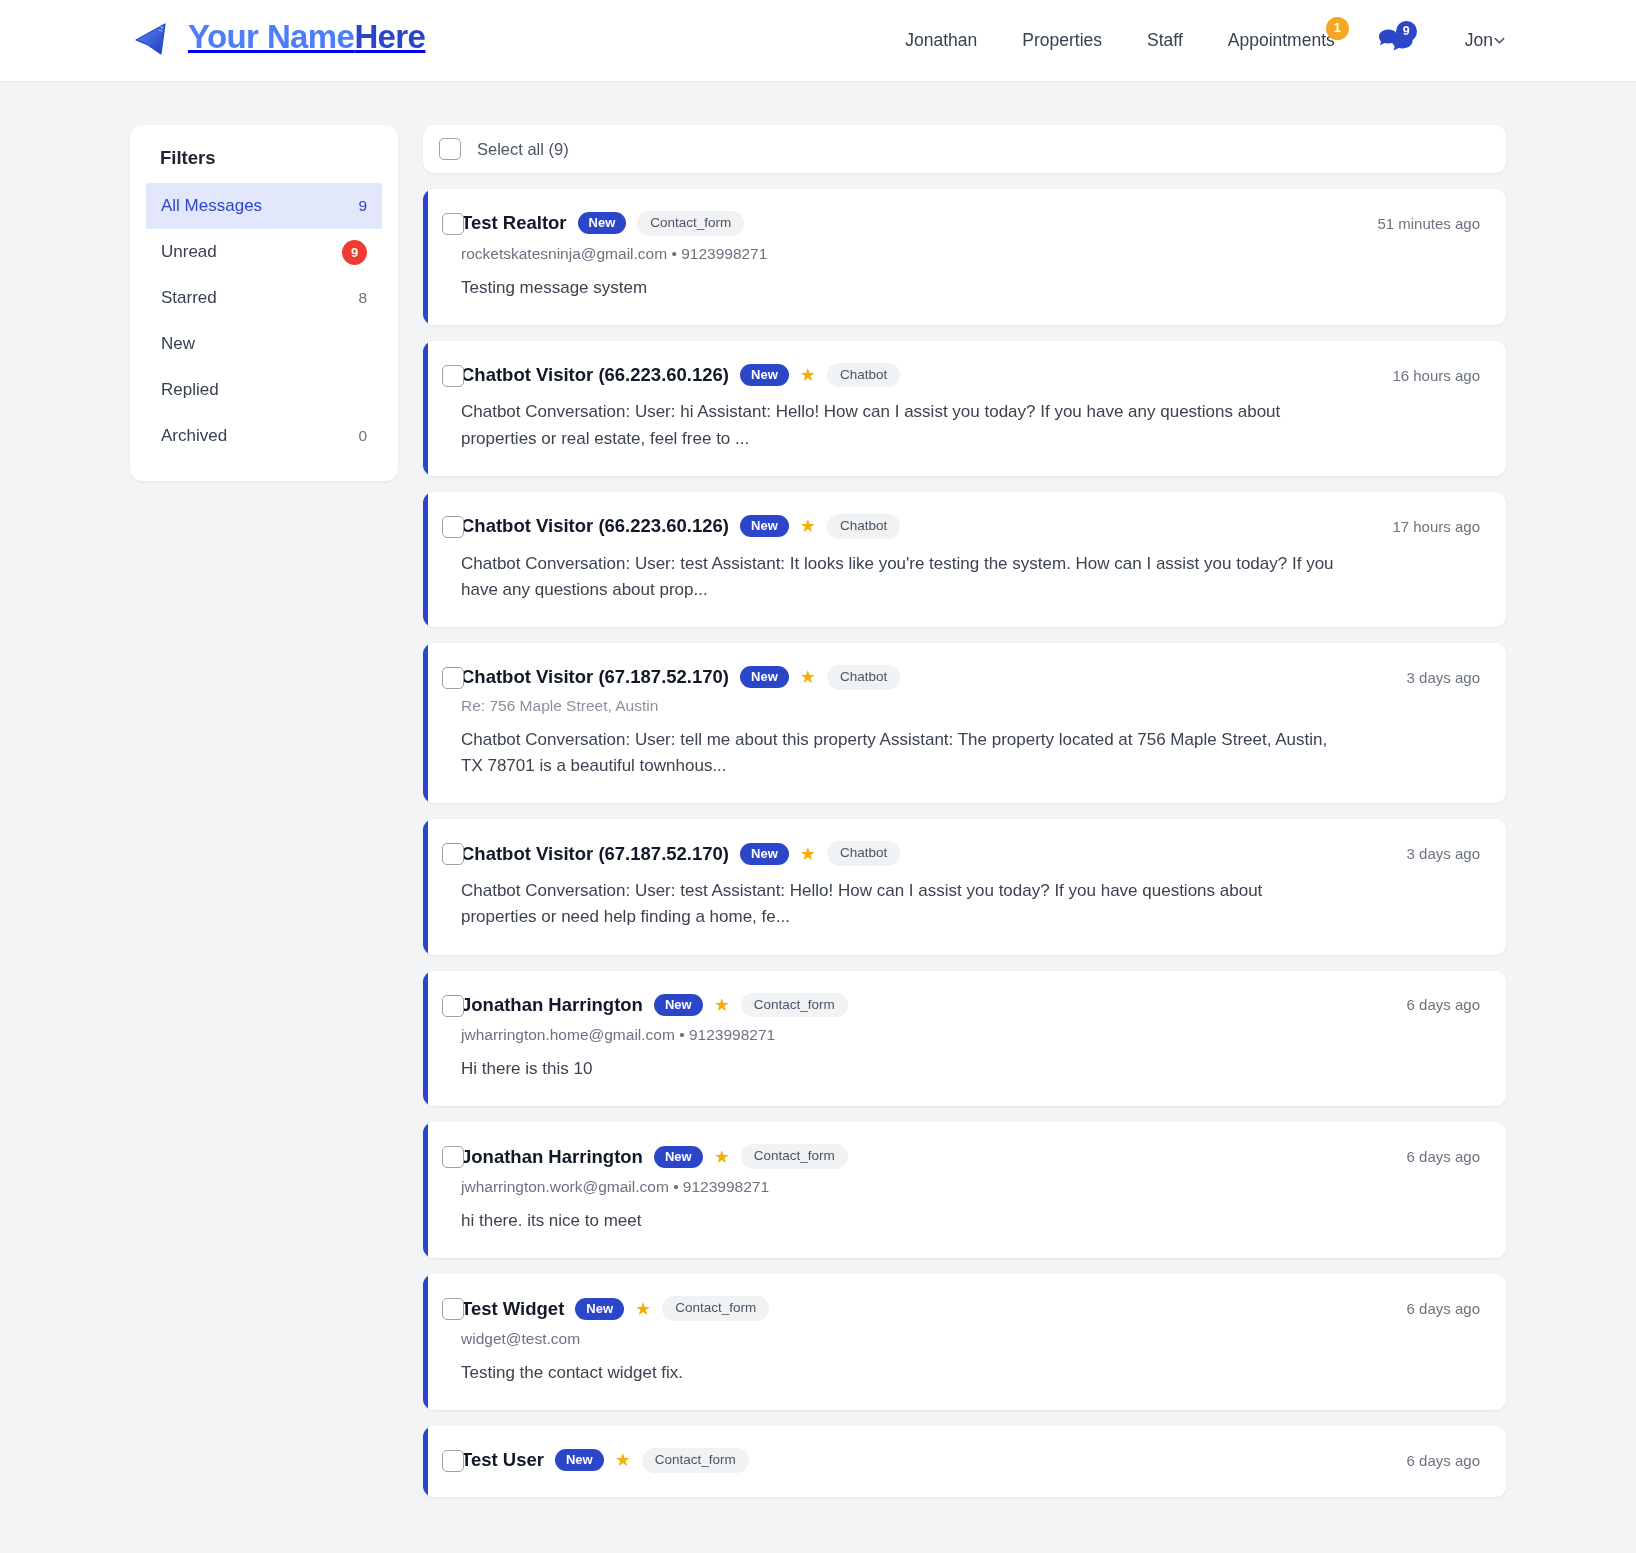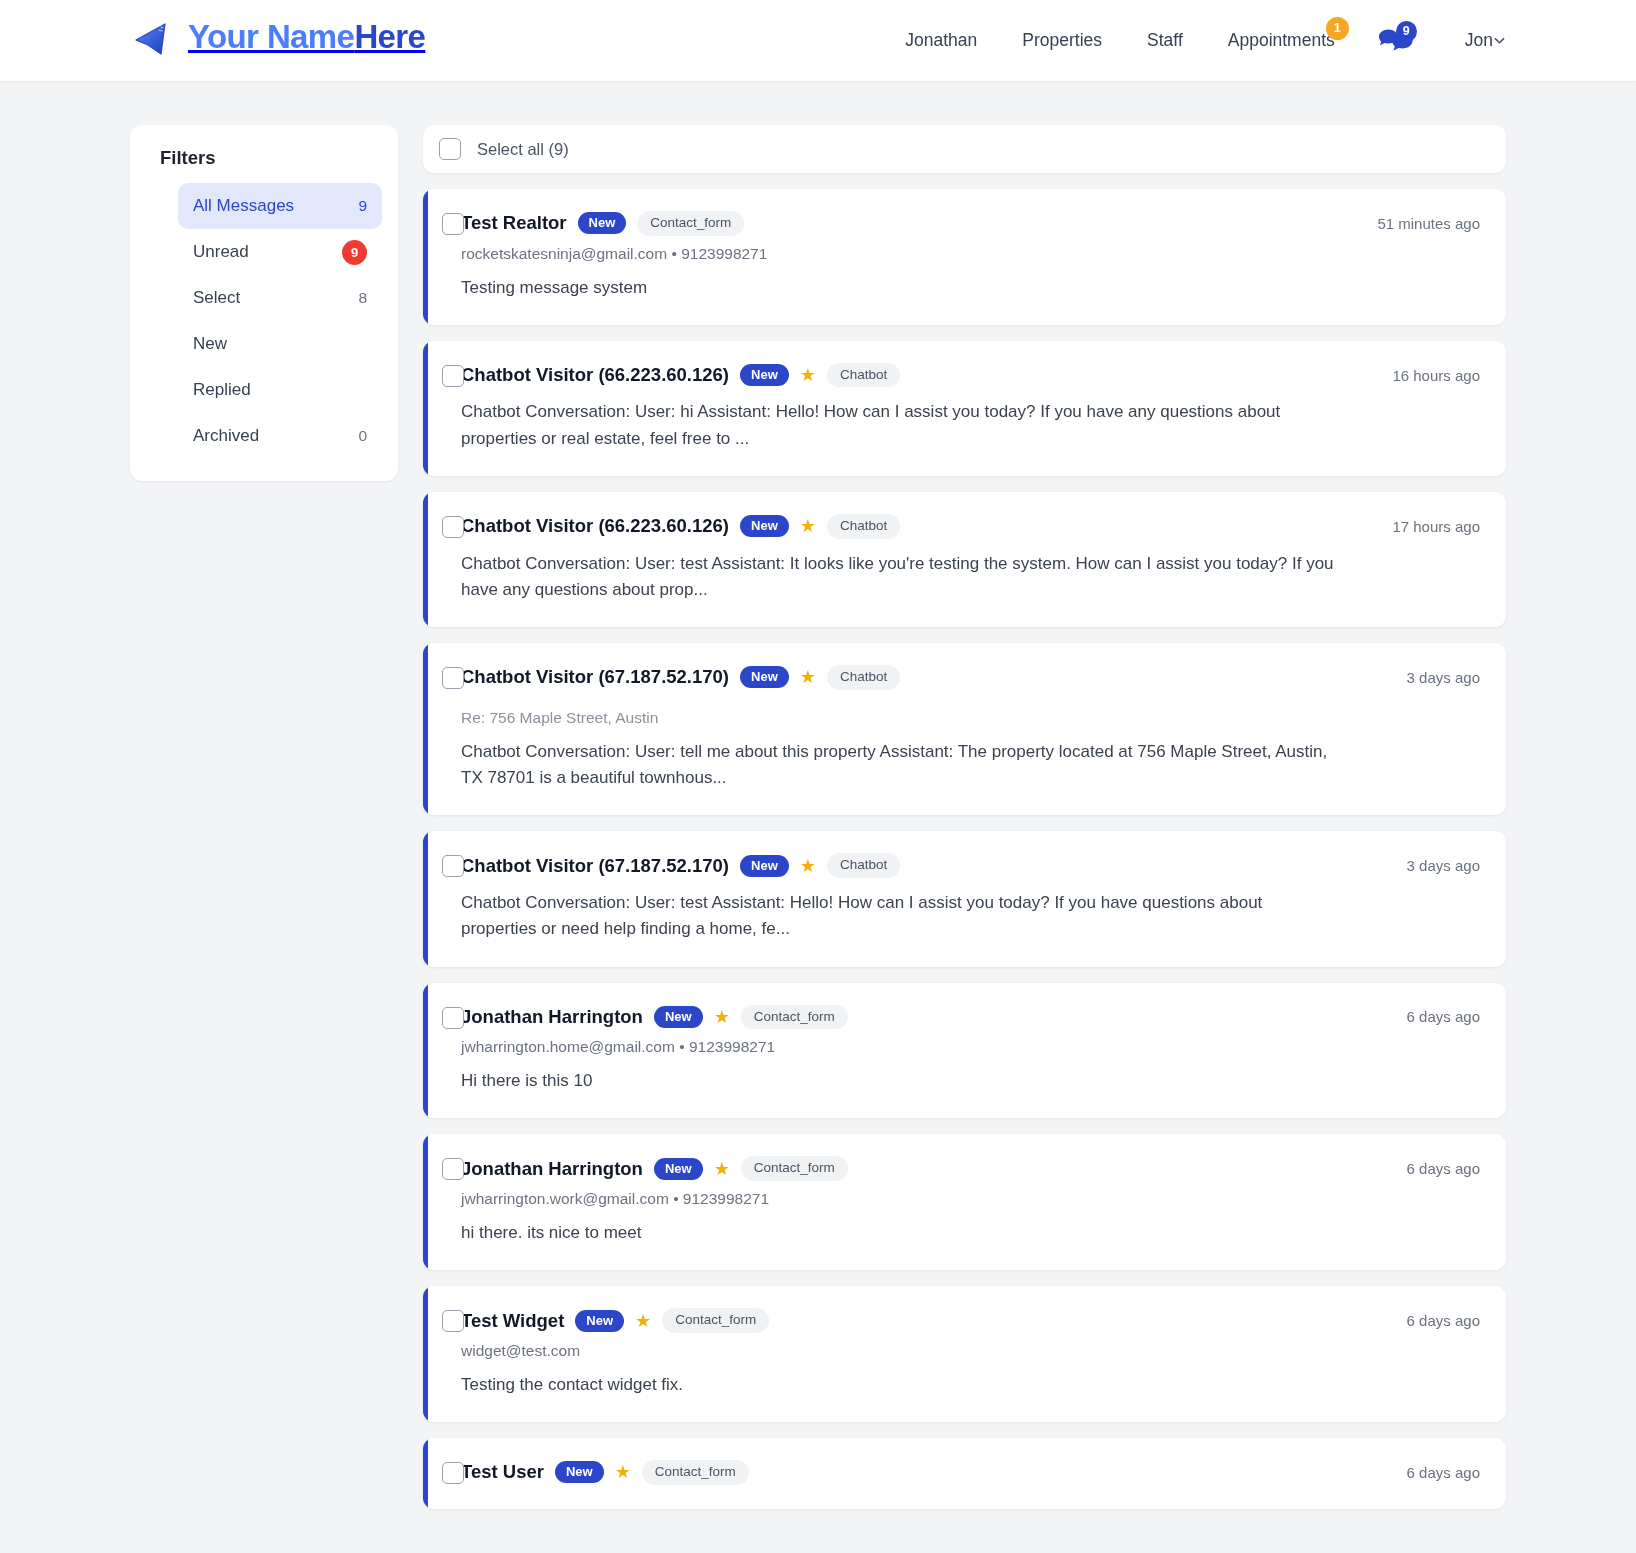--- a/index.html
+++ b/index.html
@@ -116,25 +116,24 @@
   }
   .filters-title {
     font-size: 18.5px; font-weight: 700; color: #1f2430;
     padding: 0 14px;
     margin-bottom: 14px;
   }
   .filter-item {
     display: flex; align-items: center; justify-content: space-between;
     height: 46px;
     padding: 0 15px;
-    border-radius: 10px;
+    border-radius: 0;
     font-size: 17px;
     color: #374151;
     cursor: pointer;
-    margin-left: 32px;
   }
   .filter-item.active {
     background: #e3e7fb;
     color: #2b46c9;
     font-weight: 400;
   }
   .filter-count { font-size: 15.5px; color: #6b7280; }
   .filter-item.active .filter-count { color: #2b46c9; }
   .count-pill {
     background: #ef3b33;
@@ -228,21 +227,21 @@
     color: #6b7280;
     white-space: nowrap;
     padding-left: 18px;
   }
   .msg-contact {
     margin-top: 9px;
     font-size: 15.5px;
     color: #6b7280;
   }
   .msg-subject {
-    margin-top: 19px;
+    margin-top: 7px;
     font-size: 15.5px;
     color: #8b919c;
   }
   .msg-preview {
     margin-top: 12px;
     font-size: 17px;
     color: #3b4350;
     line-height: 1.55;
     max-width: 880px;
   }
@@ -309,21 +308,21 @@
       <div id="filter-list">
           <div class="filter-item active">
             <span>All Messages</span>
             <span class="filter-count">9</span>
           </div>
           <div class="filter-item">
             <span>Unread</span>
             <span class="count-pill">9</span>
           </div>
           <div class="filter-item">
-            <span>Select</span>
+            <span>Starred</span>
             <span class="filter-count">8</span>
           </div>
           <div class="filter-item">
             <span>New</span>
           </div>
           <div class="filter-item">
             <span>Replied</span>
           </div>
           <div class="filter-item">
             <span>Archived</span>

